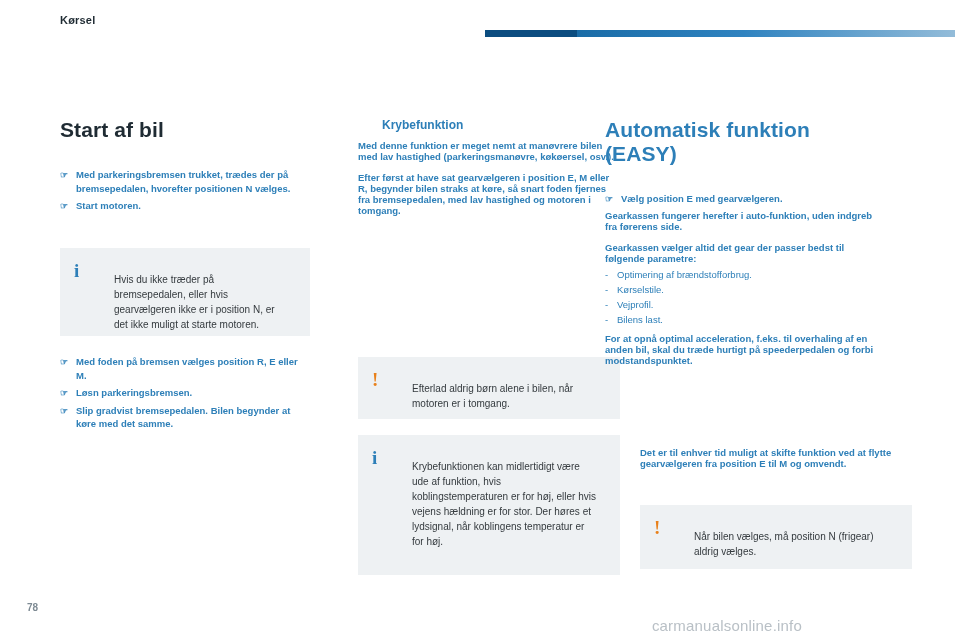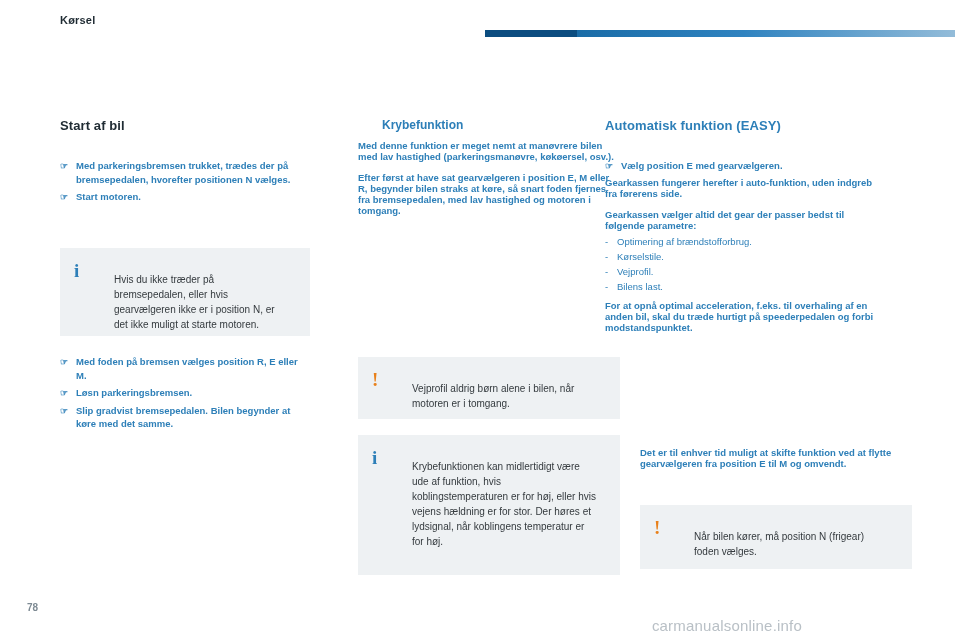--- a/index.html
+++ b/index.html
@@ -50,21 +50,21 @@
   
   .col {
     position: absolute;
     top: 118px;
   }
   .col-left   { left: 60px;  width: 250px; }
   .col-mid    { left: 358px; width: 262px; }
   .col-right  { left: 605px; width: 272px; }
 
   h1.section-title {
-    font-size: 13px;
+    font-size: 21px;
     font-weight: bold;
     color: #1f2b33;
     margin: 0 0 26px 0;
     letter-spacing: 0.1px;
   }
   h1.section-title.blue {
     color: #2d7fb8;
   }
   h2.sub-title {
     font-size: 12px;
@@ -255,21 +255,21 @@
   </div>
 
   <div class="col col-mid">
     <h2 class="sub-title">Krybefunktion</h2>
     <p class="body-blue">Med denne funktion er meget nemt at manøvrere bilen med lav hastighed (parkeringsmanøvre, køkøersel, osv.).</p>
     <p class="body-blue">Efter først at have sat gearvælgeren i position E, M eller R, begynder bilen straks at køre, så snart foden fjernes fra bremsepedalen, med lav hastighed og motoren i tomgang.</p>
   </div>
 
   <div class="note" id="note-children">
     <span class="glyph warn">!</span>
-    <p>Vejprofil aldrig børn alene i bilen, når motoren er i tomgang.</p>
+    <p>Efterlad aldrig børn alene i bilen, når motoren er i tomgang.</p>
   </div>
 
   <div class="note" id="note-creep">
     <span class="glyph info">i</span>
     <p>Krybefunktionen kan midlertidigt være ude af funktion, hvis koblingstemperaturen er for høj, eller hvis vejens hældning er for stor. Der høres et lydsignal, når koblingens temperatur er for høj.</p>
   </div>
 
   <div class="col col-right">
     <h1 class="section-title blue">Automatisk funktion (EASY)</h1>
     <ul class="arrow-list">
@@ -300,19 +300,19 @@
     </ul>
     <p class="body-blue">For at opnå optimal acceleration, f.eks. til overhaling af en anden bil, skal du træde hurtigt på speederpedalen og forbi modstandspunktet.</p>
   </div>
 
   <div id="right-bottom-text">
     <p class="body-blue">Det er til enhver tid muligt at skifte funktion ved at flytte gearvælgeren fra position E til M og omvendt.</p>
   </div>
 
   <div class="note" id="note-neutral">
     <span class="glyph warn">!</span>
-    <p>Når bilen kører, må position N (frigear) foden vælges.</p>
+    <p>Når bilen vælges, må position N (frigear) aldrig vælges.</p>
   </div>
 
   <div class="page-number">78</div>
   <div class="watermark">carmanualsonline.info</div>
 
 </div>
 
 </body></html>

